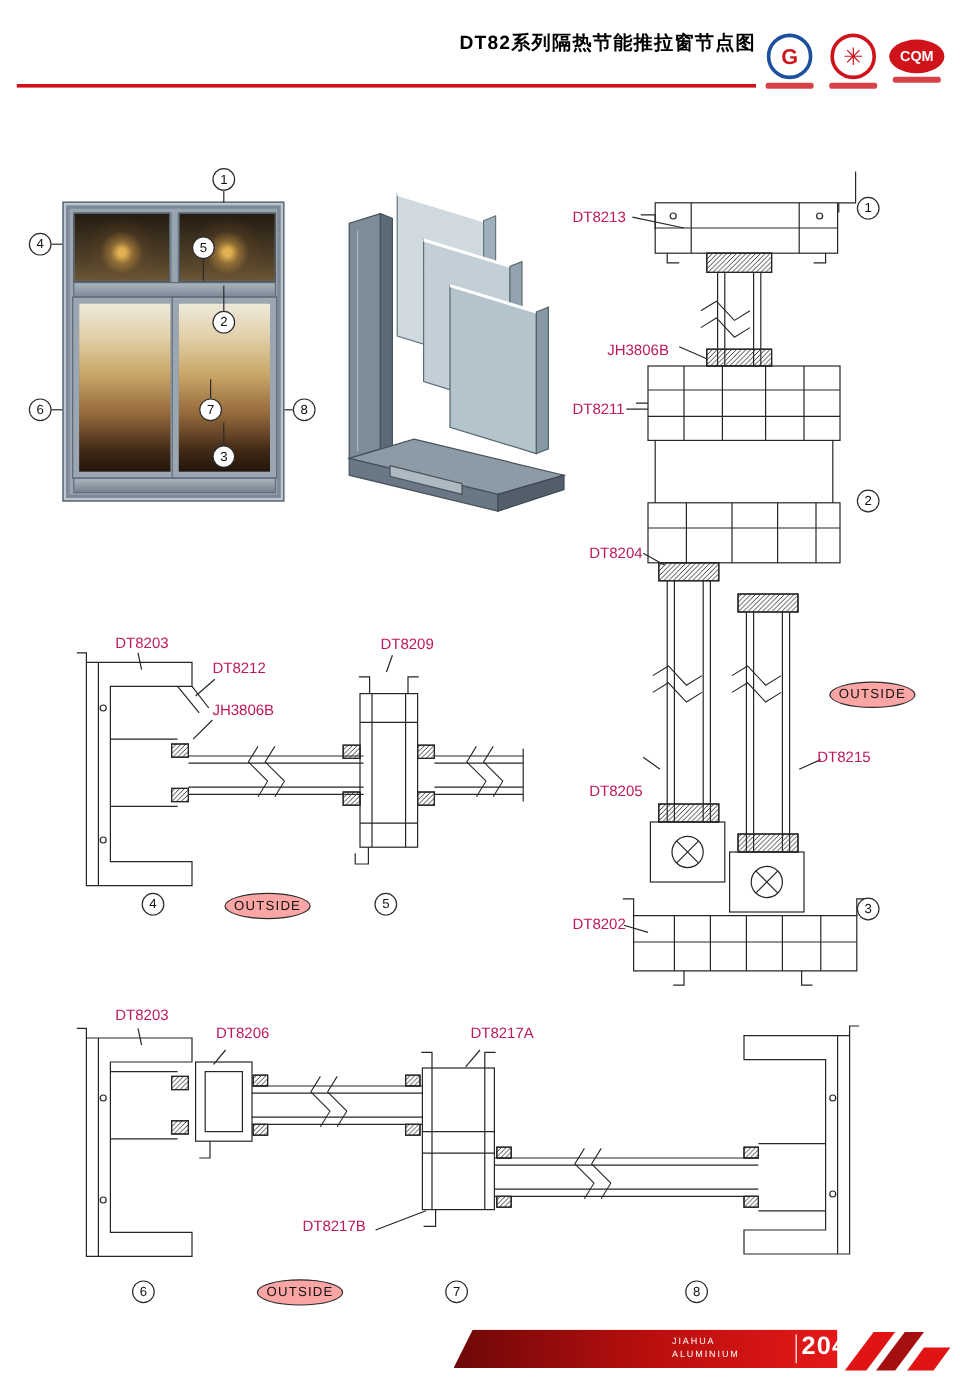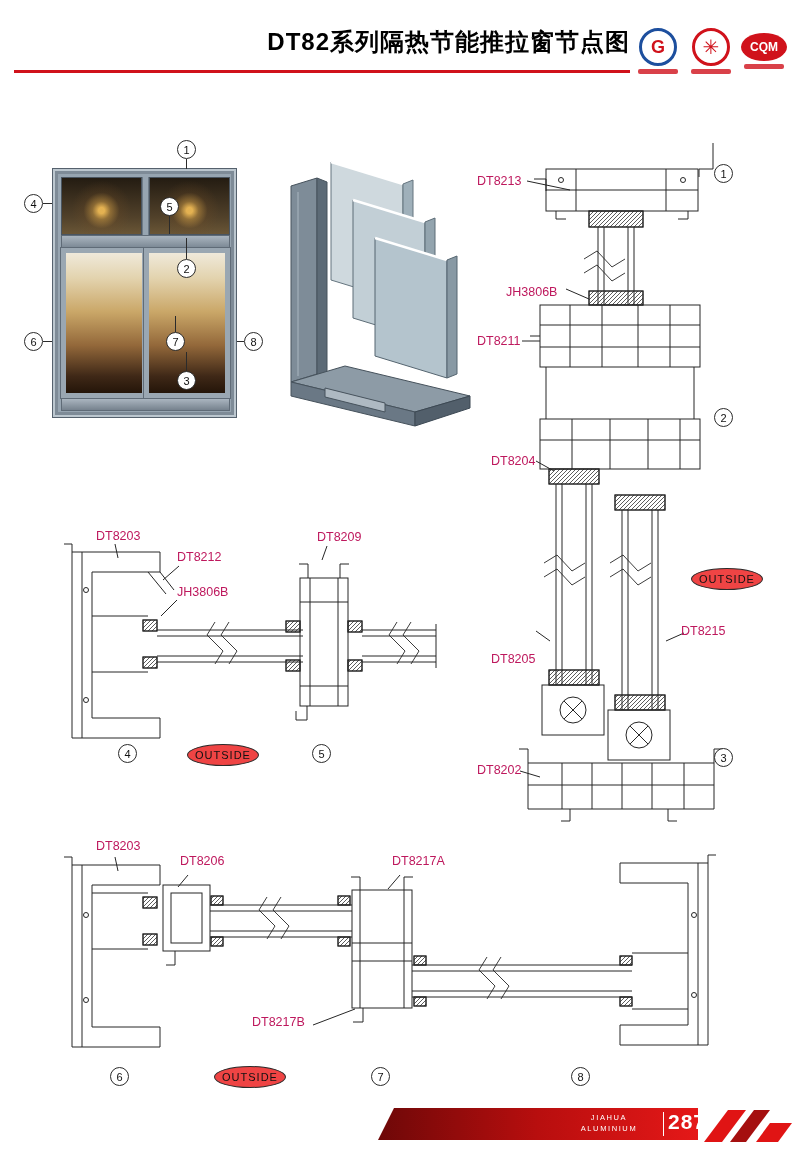--- a/index.html
+++ b/index.html
@@ -2,39 +2,39 @@
 <html><head>
 <meta charset="utf-8">
 <style>
   * { margin:0; padding:0; box-sizing:border-box; }
   html,body { background:#9a9a9a; }
   .page { position:relative; width:800px; height:1167px; background:#fff; margin:0 auto;
           font-family:"Liberation Sans","DejaVu Sans",sans-serif; overflow:hidden; }
   svg.draw { position:absolute; }
 
   
-  .title-cn { position:absolute; top:26px; right:170px; font-size:24px; font-weight:bold;
+  .title-cn { position:absolute; top:26px; right:170px; font-size:16px; font-weight:bold;
               color:#000; letter-spacing:1px; white-space:nowrap; }
   .title-en { position:absolute; top:53px; right:170px; font-size:10.5px; color:#1a1a1a;
               letter-spacing:.3px; word-spacing:2px; white-space:nowrap; }
   .red-rule { position:absolute; top:70px; left:14px; right:170px; height:3px; background:#d0121b; }
   .logo { position:absolute; top:28px; width:50px; text-align:center; }
   .logo-circle { width:38px; height:38px; border-radius:50%; margin:0 auto; display:flex;
                  align-items:center; justify-content:center; font-weight:bold; background:#fff; }
   .logo-cap { margin:3px auto 0; height:5px; width:80%; background:#d0121b; border-radius:2px; opacity:.8; }
   .cqm-pill { width:46px; height:28px; margin:5px auto 0; border-radius:50%; background:#d0121b;
               color:#fff; font-weight:bold; font-size:12px; display:flex; align-items:center; justify-content:center; }
 
   
   .dlabel { position:absolute; font-size:12.5px; color:#be185d; white-space:nowrap; z-index:4; }
   .callout { position:absolute; width:19px; height:19px; border:1.4px solid #2b2b2b; border-radius:50%;
              background:#fff; font-size:11px; color:#111; display:flex; align-items:center;
              justify-content:center; z-index:5; }
   .oval { position:absolute; width:72px; height:22px; border:1.4px solid #2b2b2b; border-radius:50%;
-          background:#ef4444; font-size:11px; color:#111; display:flex; align-items:center;
+          background:#fca5a5; font-size:11px; color:#111; display:flex; align-items:center;
           justify-content:center; letter-spacing:1px; z-index:4; }
   .line { position:absolute; background:#2b2b2b; z-index:3; }
 
   
   .win-outer { position:absolute; left:52px; top:168px; width:185px; height:250px; background:#97a5b1;
                border:1px solid #55616d; box-shadow: inset 0 0 0 2px #bcc7cf, inset 0 0 0 5px #7e8b97; }
   .win-transom { position:absolute; left:8px; top:8px; width:169px; height:58px; display:flex; }
   .pane-dark { flex:1; border:1px solid #4a5560;
      background: radial-gradient(circle at 50% 58%, rgba(236,184,84,.95) 0 3px, rgba(200,150,66,.55) 9px,
                  rgba(110,76,38,.25) 18px, rgba(0,0,0,0) 30px),
@@ -48,21 +48,21 @@
   .sash-right { left:83px; top:0; width:86px; height:150px; }
   .scene { width:100%; height:100%;
      background: linear-gradient(180deg,#efe9da 0%,#e3d3ae 18%,#caa768 42%,#93683a 66%,#3f2817 88%,#241509 100%); }
   .win-bottom-rail { position:absolute; left:8px; top:229px; width:169px; height:13px;
               background:linear-gradient(#aab5bf,#76828e); border:1px solid #5f6b77; }
 
   
   .footer-band { position:absolute; left:378px; top:1108px; width:320px; height:32px;
                  background:linear-gradient(90deg,#6e0808,#b80e0e 50%,#e51818);
                  clip-path:polygon(16px 0, 100% 0, 100% 100%, 0 100%); }
-  .footer-brand { position:absolute; left:560px; top:1113px; width:98px; text-align:center; color:#fff;
+  .footer-brand { position:absolute; left:560px; top:1113px; width:98px; text-align:left; color:#fff;
                   font-size:7.5px; letter-spacing:1.6px; line-height:1.45; z-index:6; }
   .footer-sep { position:absolute; left:663px; top:1112px; width:1px; height:24px; background:#fff; z-index:6; }
   .footer-page { position:absolute; left:668px; top:1110px; color:#fff; font-size:21px; font-weight:bold;
                  letter-spacing:1px; z-index:6; }
 </style>
 </head>
 <body>
 
 <div class="page">
 
@@ -323,20 +323,20 @@
   <div class="callout" style="left:371px;top:1067px">7</div>
   <div class="callout" style="left:571px;top:1067px">8</div>
   <div class="oval" style="left:214px;top:1066px">OUTSIDE</div>
 
   <div class="footer-band"></div>
   <div class="footer-brand">
     <div>JIAHUA</div>
     <div>ALUMINIUM</div>
   </div>
   <div class="footer-sep"></div>
-  <div class="footer-page">287</div>
+  <div class="footer-page">204</div>
   <svg class="draw" style="left:700px;top:1096px" width="96" height="48" viewBox="0 0 96 48">
     <polygon points="4,46 28,14 46,14 22,46" fill="#e01414"></polygon>
     <polygon points="30,46 54,14 70,14 46,46" fill="#a50f0f"></polygon>
     <polygon points="56,46 70,27 92,27 78,46" fill="#e01414"></polygon>
   </svg>
 
 </div>
 
 </body></html>

